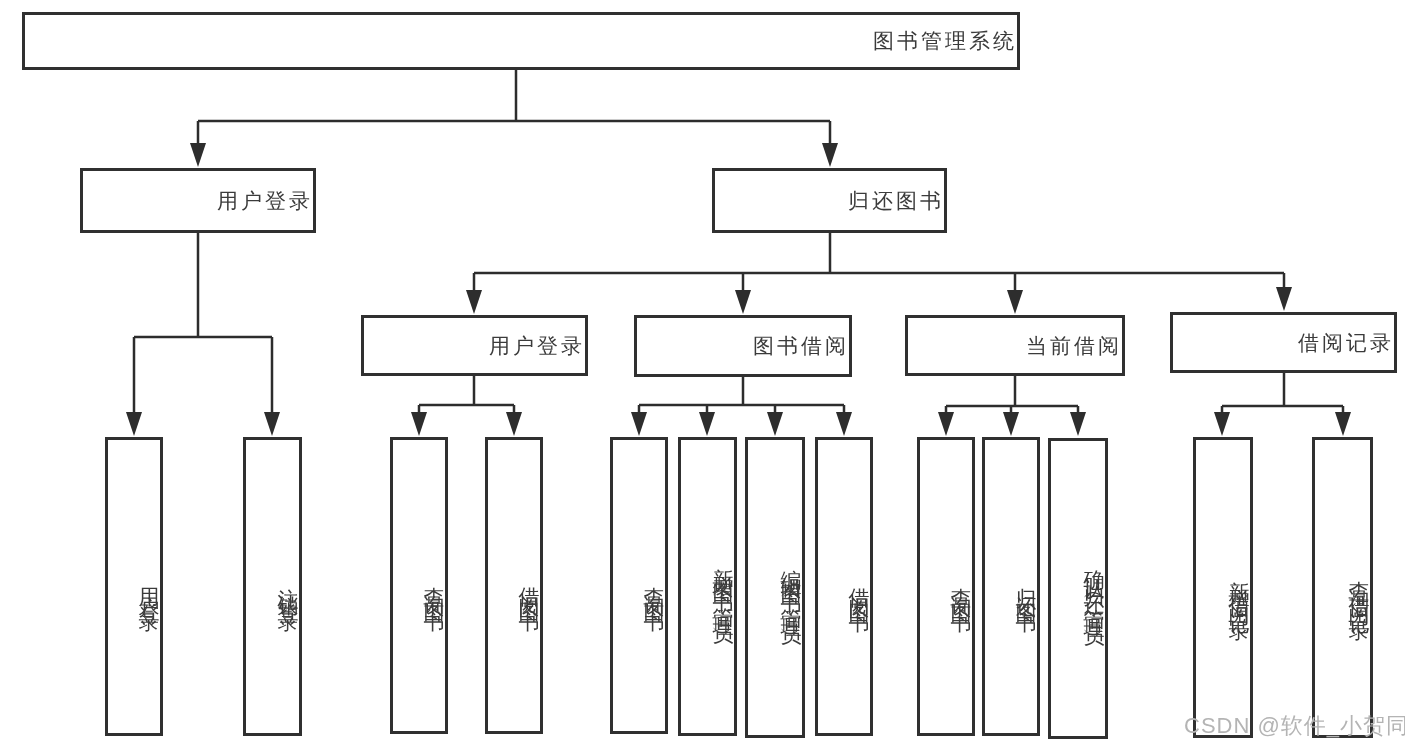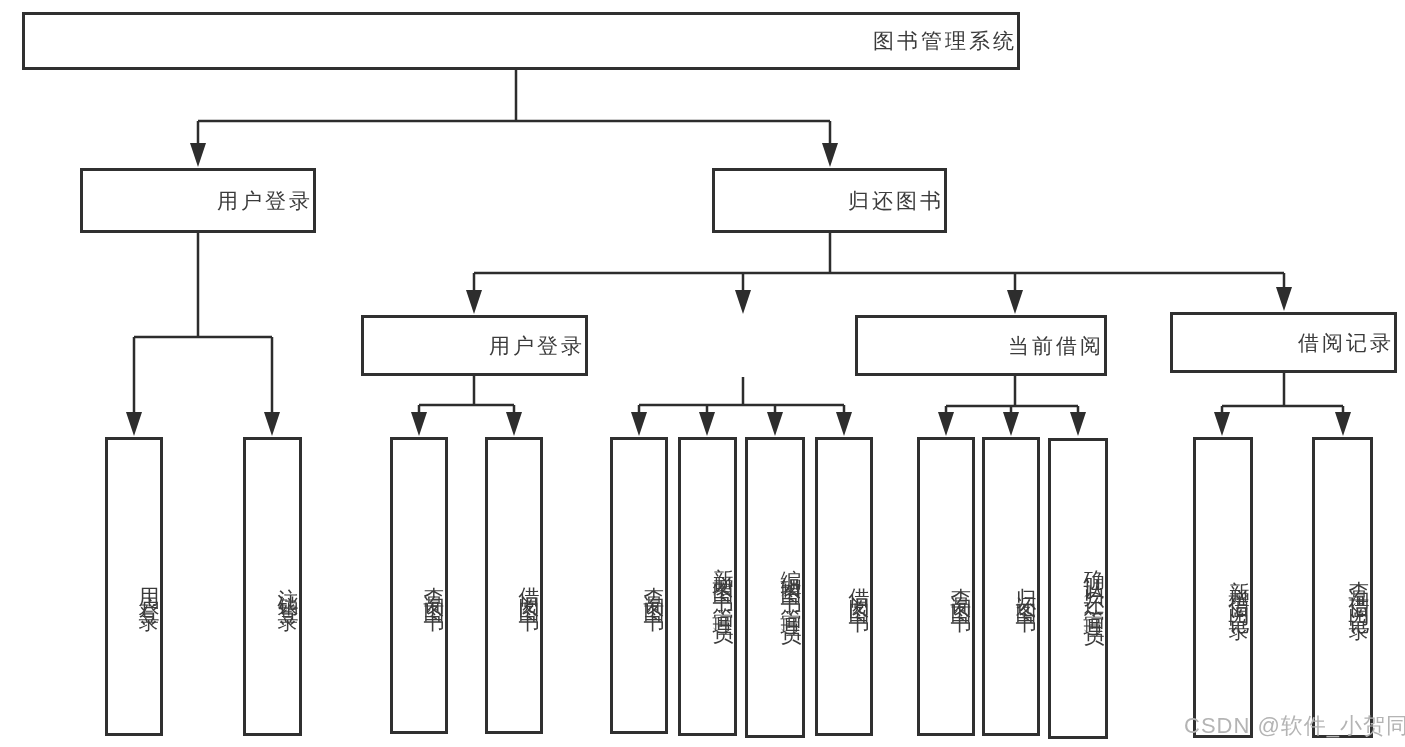--- a/index.html
+++ b/index.html
@@ -99,21 +99,24 @@
   <div class="node hbox" style="left:80px;top:168px;width:236px;height:65px">
     <span>用户登录</span>
   </div>
   <div class="node hbox" style="left:712px;top:168px;width:235px;height:65px">
     <span>归还图书</span>
   </div>
 
   <div class="node hbox" style="left:361px;top:315px;width:227px;height:61px">
     <span>用户登录</span>
   </div>
-  <div class="node hbox" style="left:855px;top:315px;width:252px;height:61px">
+  <div class="node hbox" style="left:634px;top:315px;width:218px;height:62px">
+    <span>图书借阅</span>
+  </div>
+  <div class="node hbox" style="left:905px;top:315px;width:220px;height:61px">
     <span>当前借阅</span>
   </div>
   <div class="node hbox" style="left:1170px;top:312px;width:227px;height:61px">
     <span>借阅记录</span>
   </div>
 
   <div class="node vbox" style="left:105px;top:437px;width:58px;height:299px">
     <span>用户登录</span>
   </div>
   <div class="node vbox" style="left:243px;top:437px;width:59px;height:299px">

